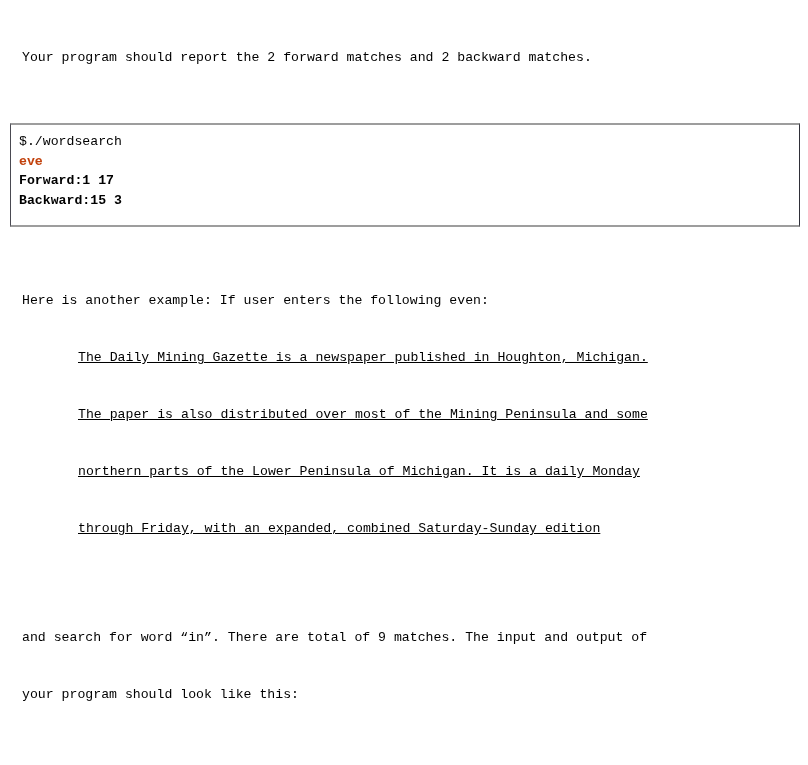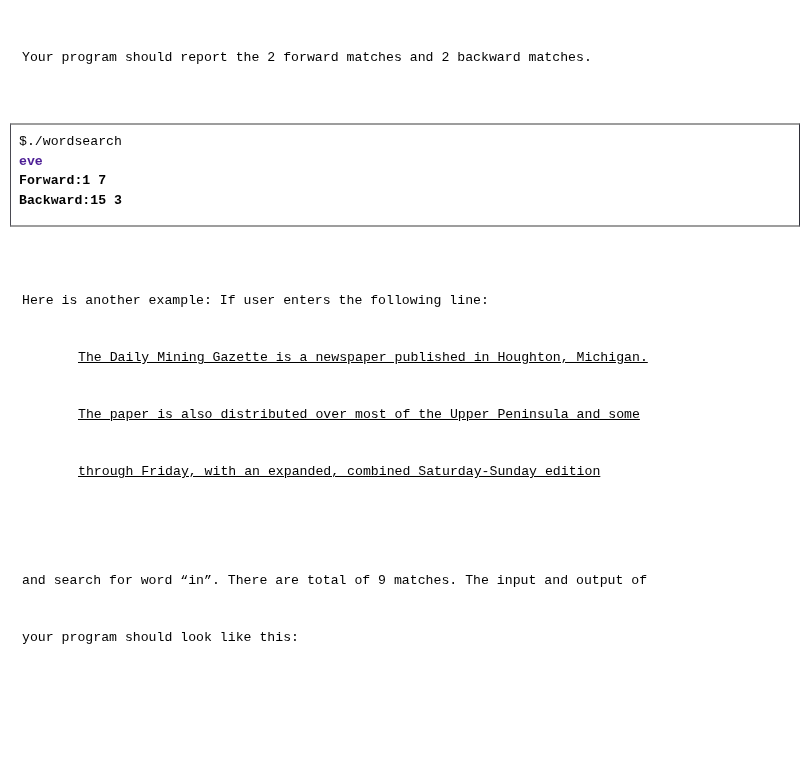--- a/index.html
+++ b/index.html
@@ -53,49 +53,50 @@
   .code-line {
     display: block;
     font-family: "Liberation Mono", "DejaVu Sans Mono", monospace;
     font-size: 13.2px;
     line-height: 19.5px;
     white-space: pre;
     color: #000000;
   }
   .c-cmd   { color: #000000; font-weight: normal; }
   .c-input { color: #3a6fb5; font-weight: normal; }
-  .c-word  { color: #4c1d95; font-weight: bold; }
+  .c-word  { color: #c2410c; font-weight: bold; }
   .c-out   { color: #000000; font-weight: bold; }
 </style>
 </head>
 <body>
 
 <div class="page">
 
   <div class="spacer-10"></div>
 
   <div class="para">
     <span class="para-line">Your program should report the 2 forward matches and 2 backward matches.</span>
   </div>
 
   <div class="spacer-18"></div>
 
   <div class="codebox box1">
     <span class="code-line c-cmd">$./wordsearch</span>
     <span class="code-line c-word">eve</span>
-    <span class="code-line c-out">Forward:1 7</span>
+    <span class="code-line c-out">Forward:1 17</span>
     <span class="code-line c-out">Backward:15 3</span>
   </div>
 
   <div class="spacer-26"></div>
 
   <div class="para">
-    <span class="para-line">Here is another example: If user enters the following line:</span>
+    <span class="para-line">Here is another example: If user enters the following even:</span>
     <span class="para-line indent">The Daily Mining Gazette is a newspaper published in Houghton, Michigan.</span>
-    <span class="para-line indent">The paper is also distributed over most of the Upper Peninsula and some</span>
+    <span class="para-line indent">The paper is also distributed over most of the Mining Peninsula and some</span>
+    <span class="para-line indent">northern parts of the Lower Peninsula of Michigan. It is a daily Monday</span>
     <span class="para-line indent">through Friday, with an expanded, combined Saturday-Sunday edition</span>
   </div>
 
   <div class="spacer-14"></div>
 
   <div class="para">
     <span class="para-line">and search for word “in”. There are total of 9 matches. The input and output of</span>
     <span class="para-line">your program should look like this:</span>
   </div>
 

